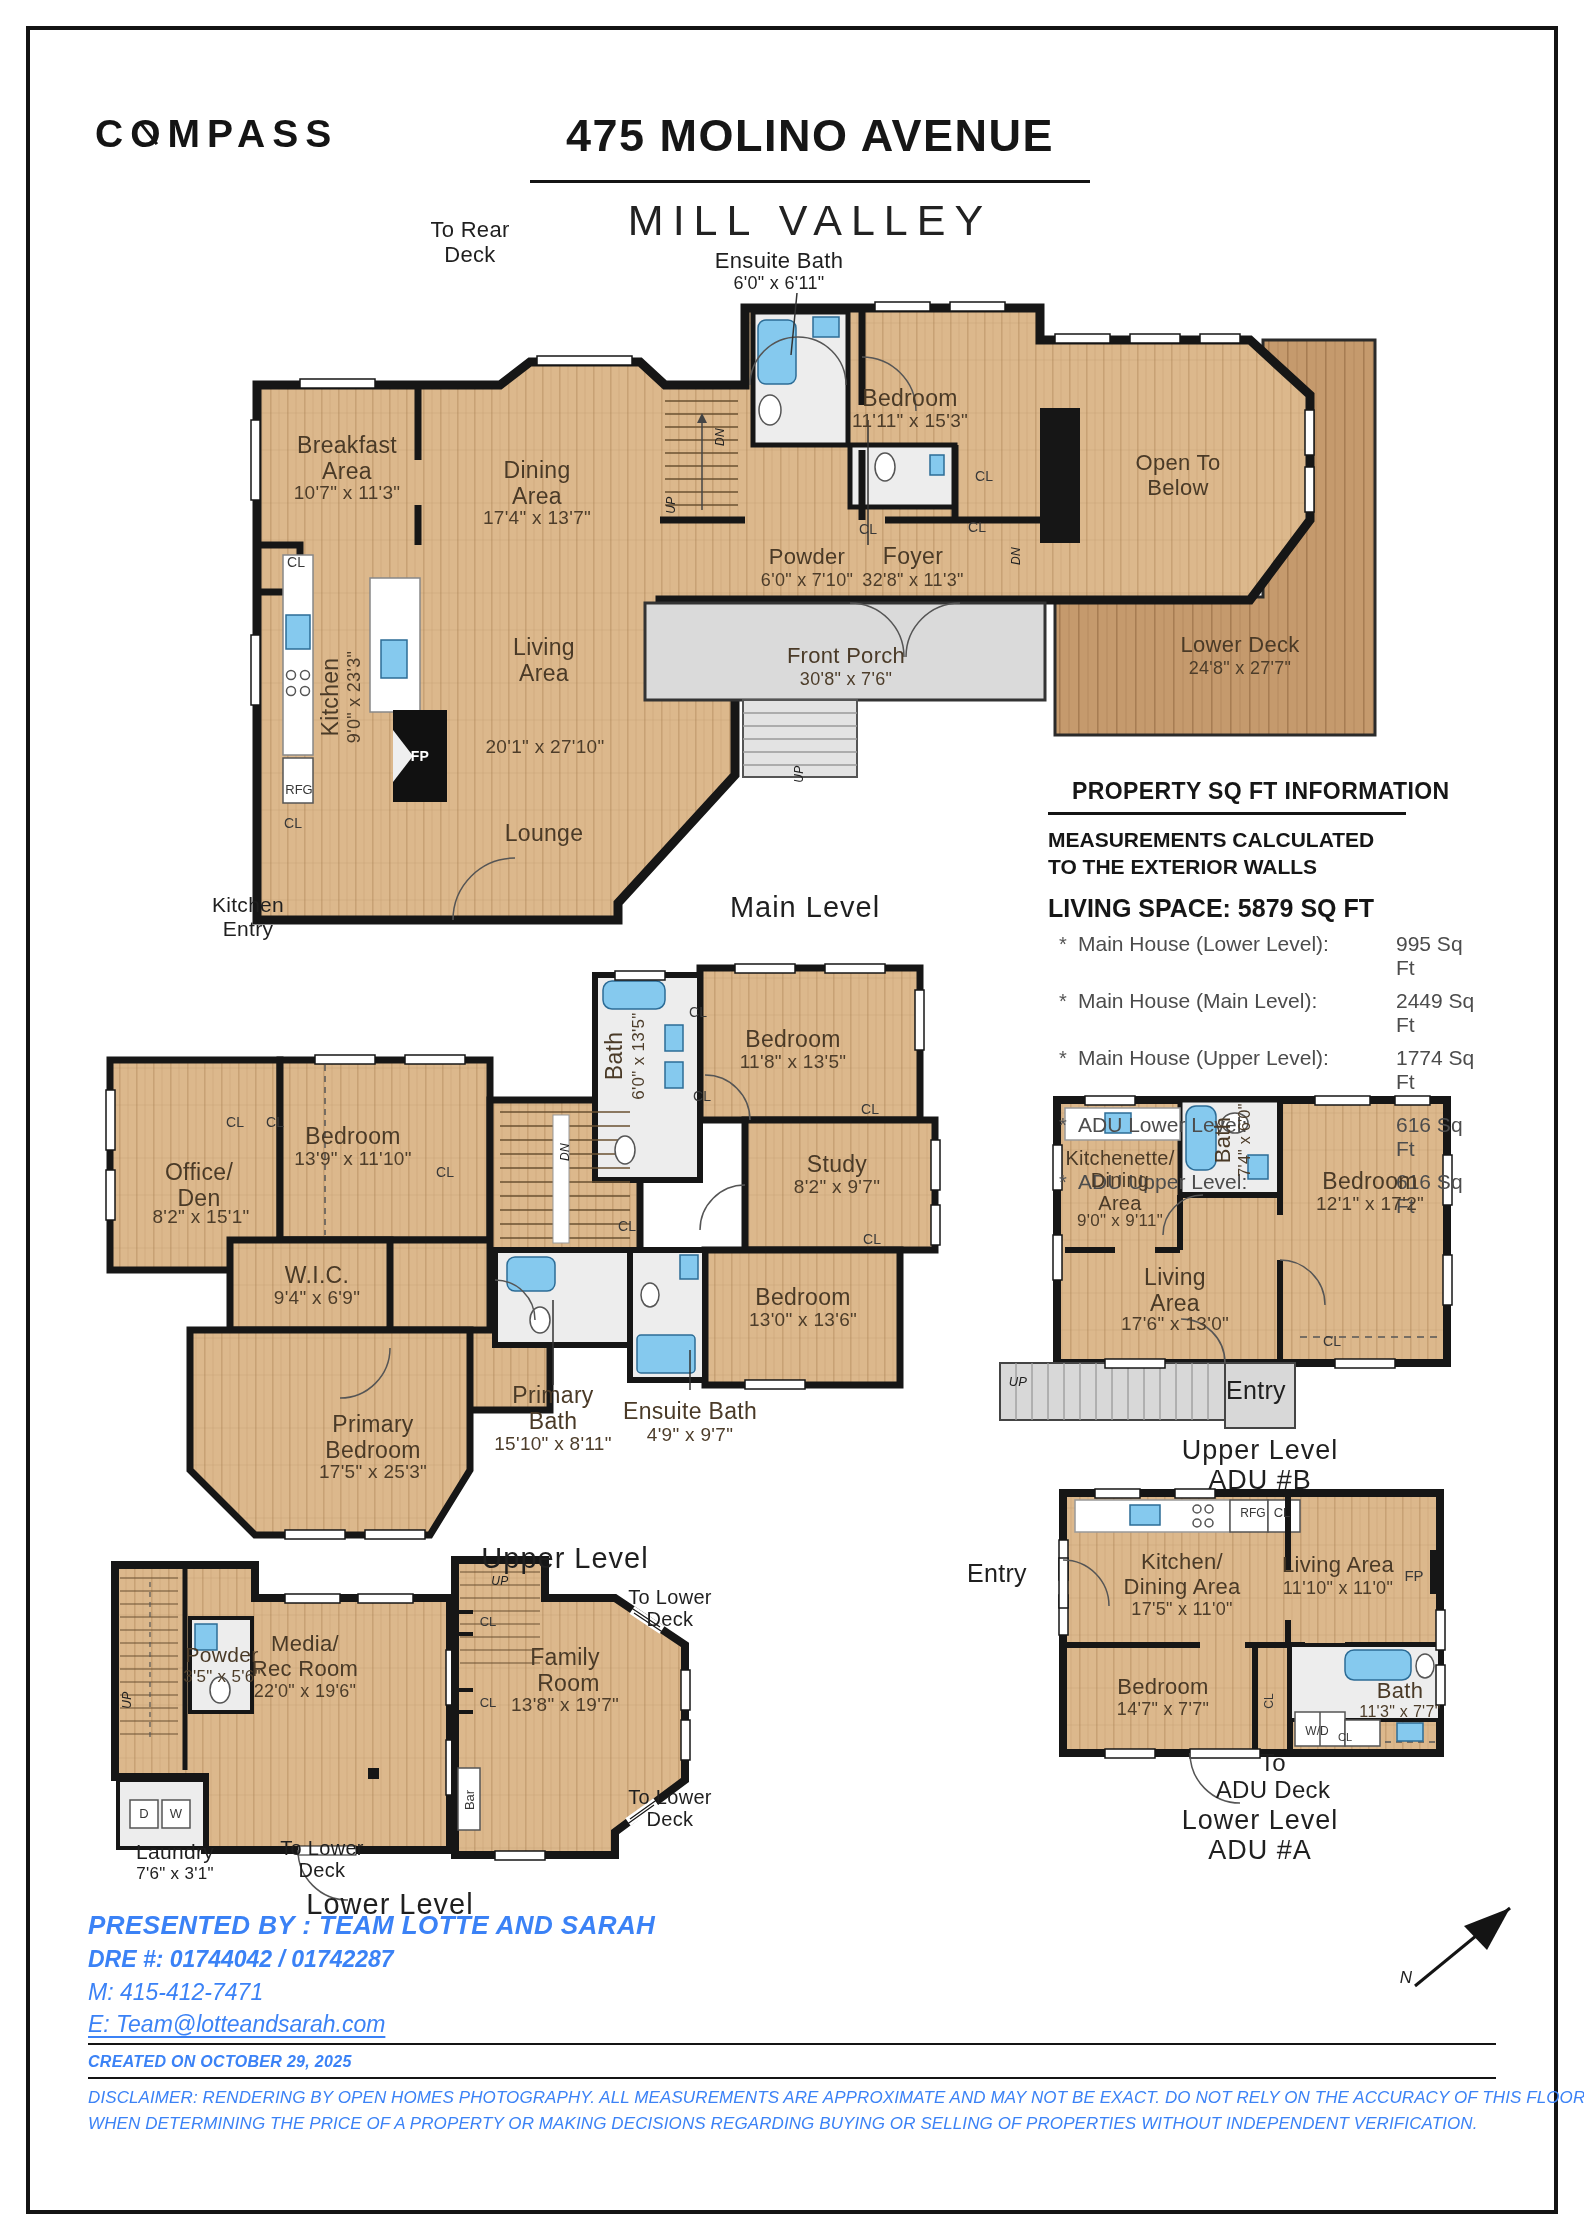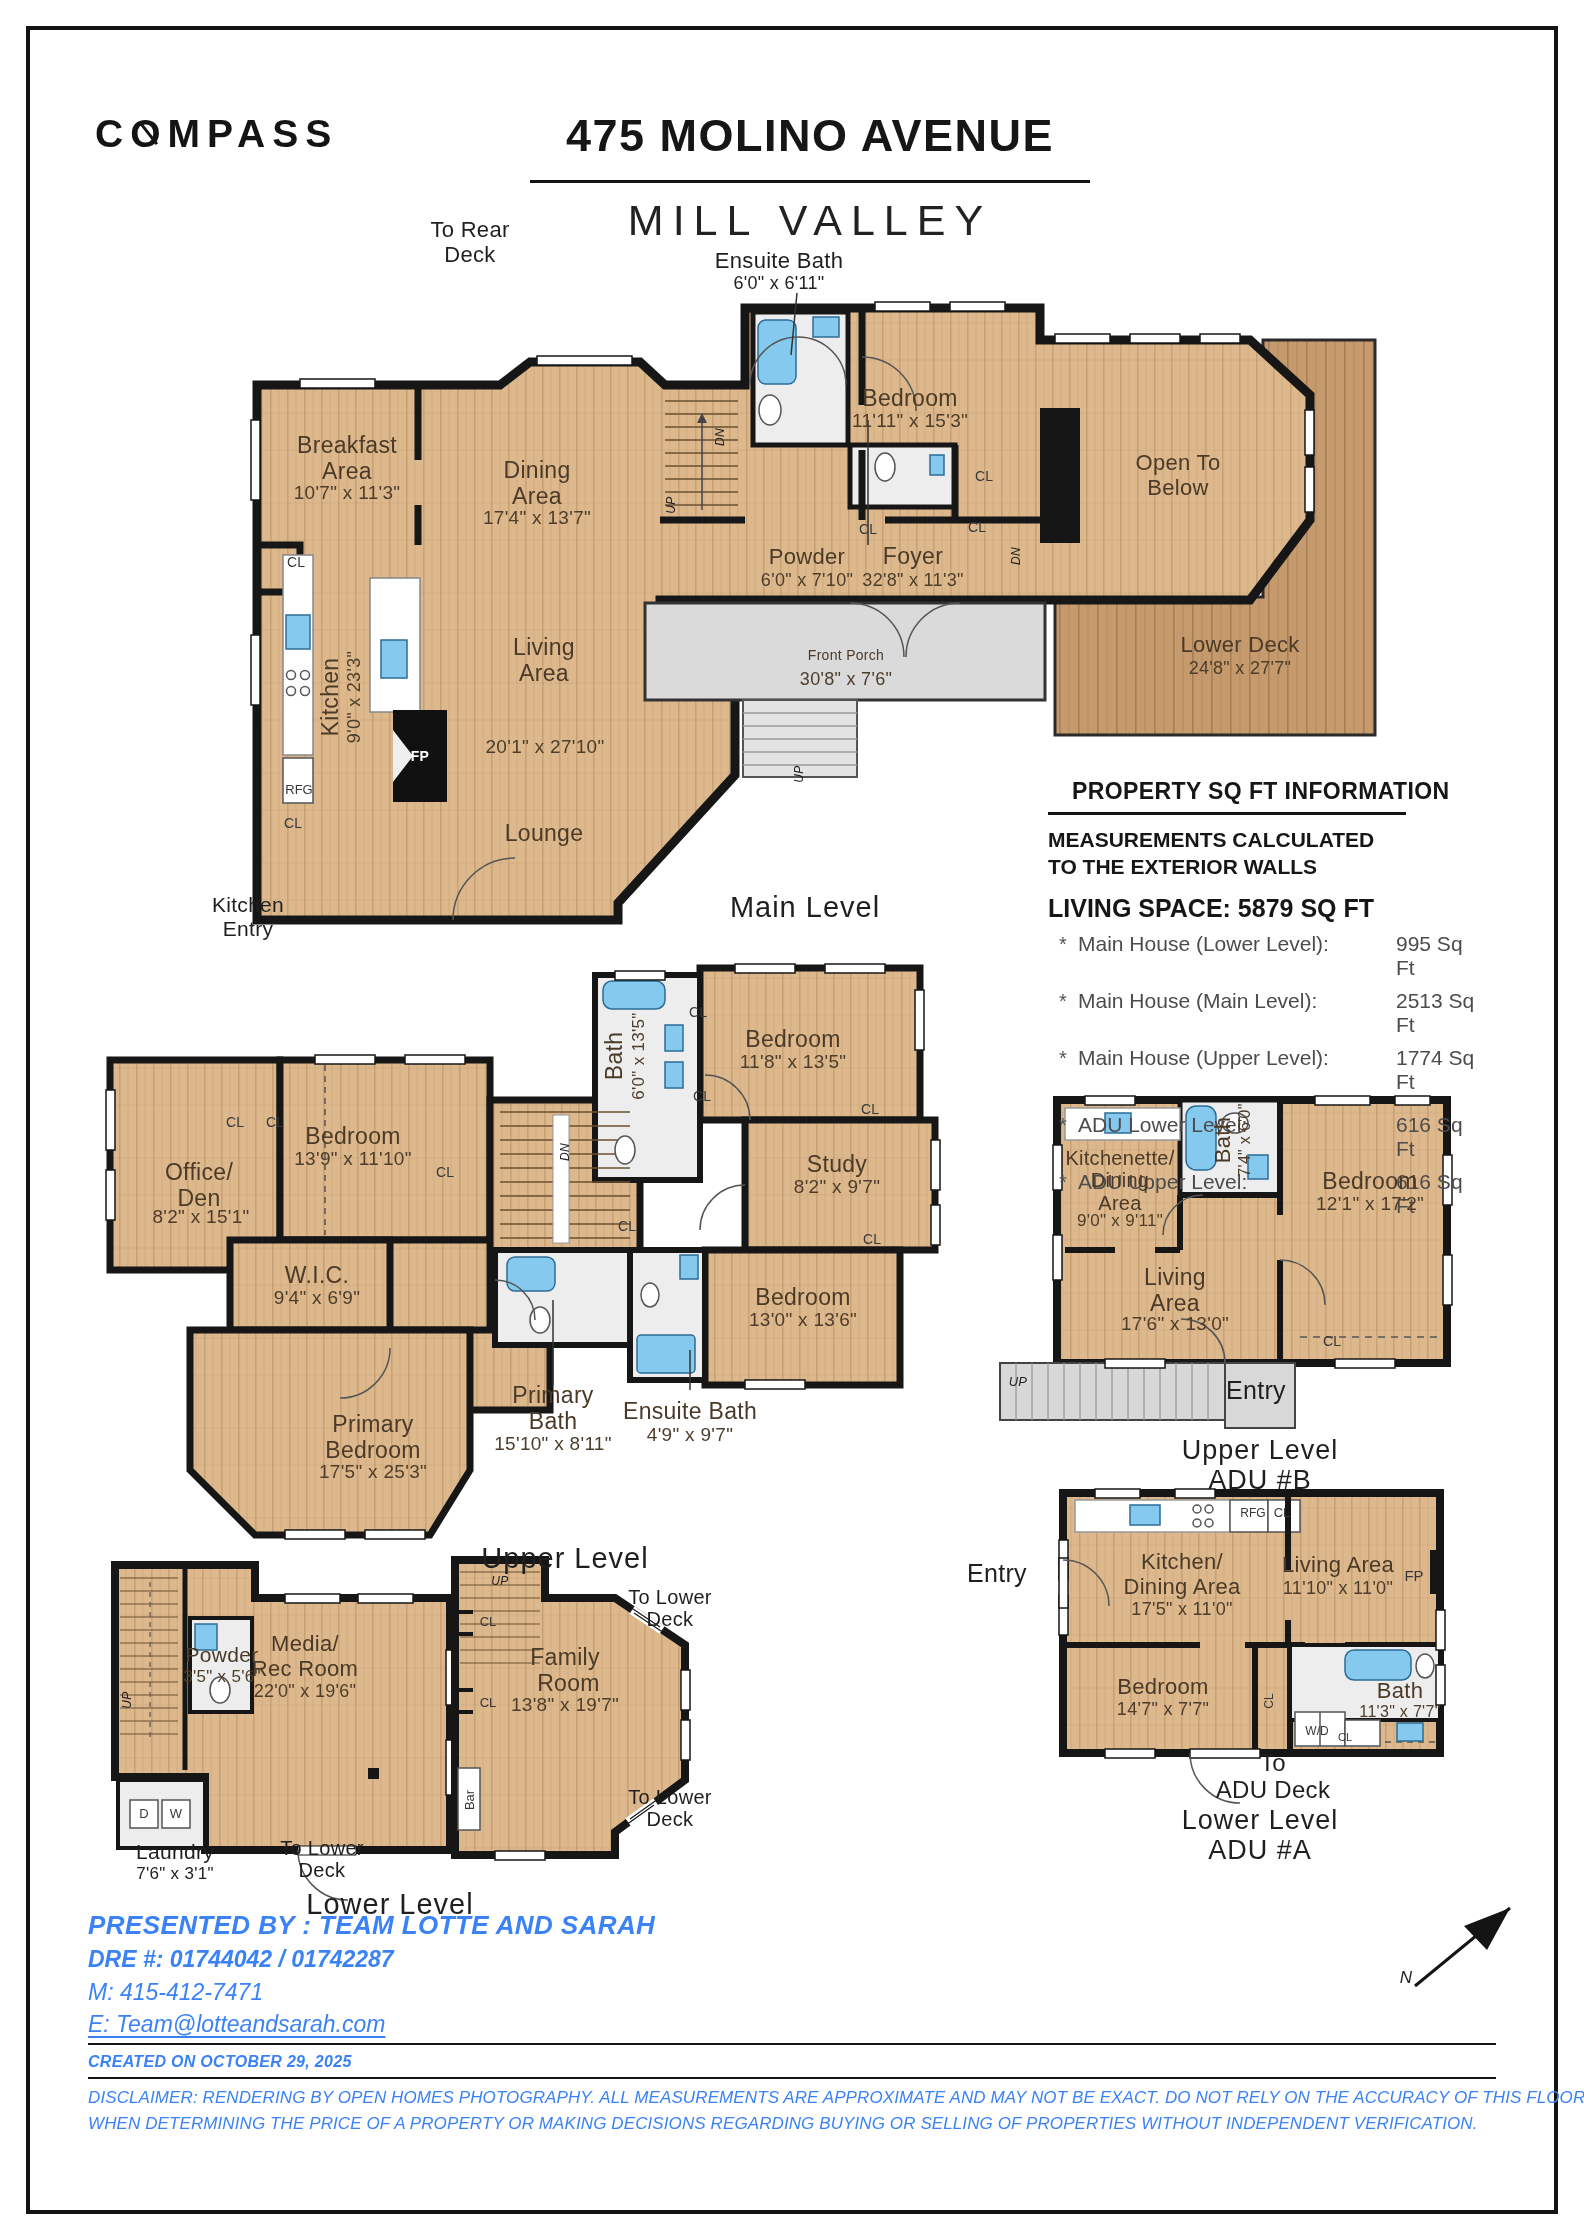--- a/index.html
+++ b/index.html
@@ -337,21 +337,21 @@
     <div class="living">LIVING SPACE: 5879 SQ FT</div>
     <div id="sqft-rows">
         <div class="sqrow">
           <span class="star">*</span>
           <span class="sqlabel">Main House (Lower Level):</span>
           <span class="sqvalue">995 Sq Ft</span>
         </div>
         <div class="sqrow">
           <span class="star">*</span>
           <span class="sqlabel">Main House (Main Level):</span>
-          <span class="sqvalue">2513 Sq Ft</span>
+          <span class="sqvalue">2449 Sq Ft</span>
         </div>
         <div class="sqrow">
           <span class="star">*</span>
           <span class="sqlabel">Main House (Upper Level):</span>
           <span class="sqvalue">1774 Sq Ft</span>
         </div>
         <div class="sqrow gap">
           <span class="star">*</span>
           <span class="sqlabel">ADU Lower Level:</span>
           <span class="sqvalue">616 Sq Ft</span>
@@ -395,21 +395,21 @@
       <div class="lbl" style="left: 544px; top: 661px; font-size: 23px;">Living
 Area</div>
       <div class="lbl dim" style="left: 545px; top: 747px; font-size: 19px;">20'1" x 27'10"</div>
       <div class="lbl" style="left: 544px; top: 834px; font-size: 23px;">Lounge</div>
       <div class="lbl" style="left: 910px; top: 399px; font-size: 23px;">Bedroom</div>
       <div class="lbl dim" style="left: 910px; top: 421px; font-size: 19px;">11'11" x 15'3"</div>
       <div class="lbl" style="left: 807px; top: 557px; font-size: 22px;">Powder</div>
       <div class="lbl dim" style="left: 807px; top: 580px; font-size: 18px;">6'0" x 7'10"</div>
       <div class="lbl" style="left: 913px; top: 557px; font-size: 23px;">Foyer</div>
       <div class="lbl dim" style="left: 913px; top: 580px; font-size: 18px;">32'8" x 11'3"</div>
-      <div class="lbl" style="left: 846px; top: 656px; font-size: 14px;">Front Porch</div>
+      <div class="lbl" style="left: 846px; top: 656px; font-size: 22px;">Front Porch</div>
       <div class="lbl dim" style="left: 846px; top: 679px; font-size: 18px;">30'8" x 7'6"</div>
       <div class="lbl" style="left: 1240px; top: 645px; font-size: 22px;">Lower Deck</div>
       <div class="lbl dim" style="left: 1240px; top: 668px; font-size: 18px;">24'8" x 27'7"</div>
       <div class="lbl" style="left: 1178px; top: 476px; font-size: 22px;">Open To
 Below</div>
       <div class="lbl lvl" style="left: 805px; top: 907px; font-size: 29px;">Main Level</div>
       <div class="lbl out" style="left: 248px; top: 917px; font-size: 21px;">Kitchen
 Entry</div>
       <div class="lbl sm" style="left: 296px; top: 563px; font-size: 14px;">CL</div>
       <div class="lbl sm" style="left: 868px; top: 530px; font-size: 14px;">CL</div>

